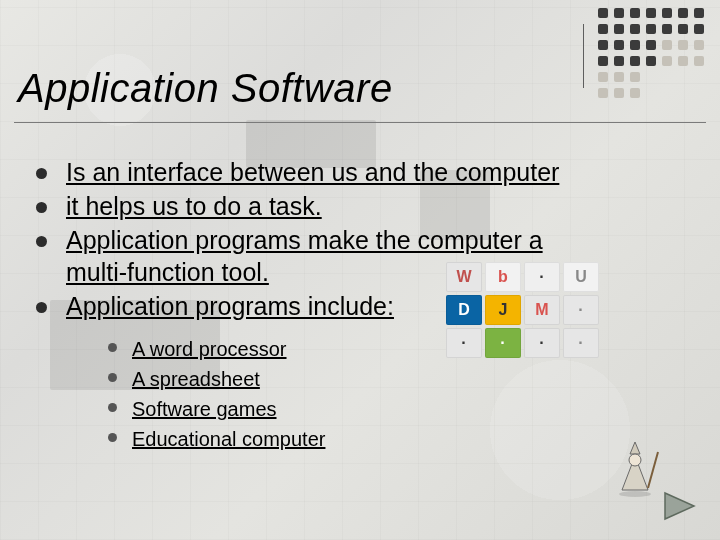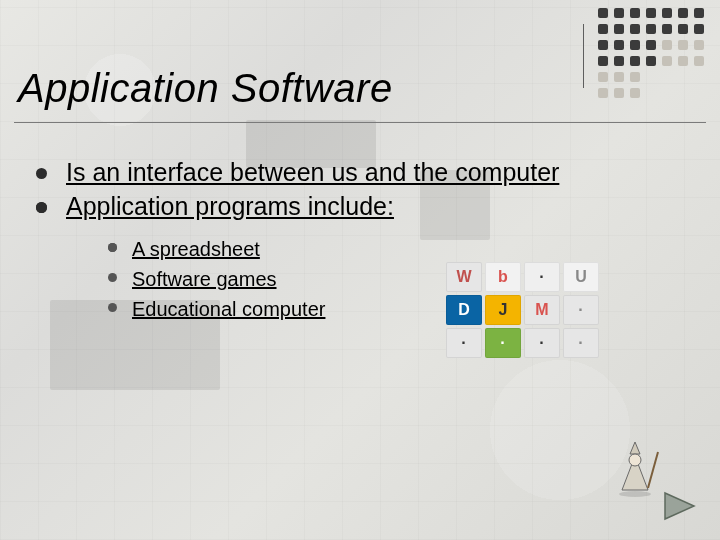--- a/index.html
+++ b/index.html
@@ -153,24 +153,25 @@
     <span class="d-x"></span>
     <span class="d-x"></span>
 </div>
 <div class="sep"></div>
 
 <h1>Application Software</h1>
 <div class="rule"></div>
 
 <ul class="main">
   <li><span class="bullet"></span><span>Is an interface between us and the computer</span></li>
-  <li><span class="bullet"></span></li>
+  <li><span class="bullet"></span><span>it helps us to do a task.</span></li>
+  <li><span class="bullet"></span><span>Application programs make the computer a multi-function tool.</span></li>
   <li><span class="bullet"></span><span>Application programs include:</span>
     <ul class="sub">
-      <li><span class="bullet"></span></li>
+      <li><span class="bullet"></span><span>A word processor</span></li>
       <li><span class="bullet"></span><span>A spreadsheet</span></li>
       <li><span class="bullet"></span><span>Software games</span></li>
       <li><span class="bullet"></span><span>Educational computer</span></li>
     </ul>
   </li>
 </ul>
 
 <div class="apps">
   <div class="app a0">W</div>
   <div class="app a1">b</div>

